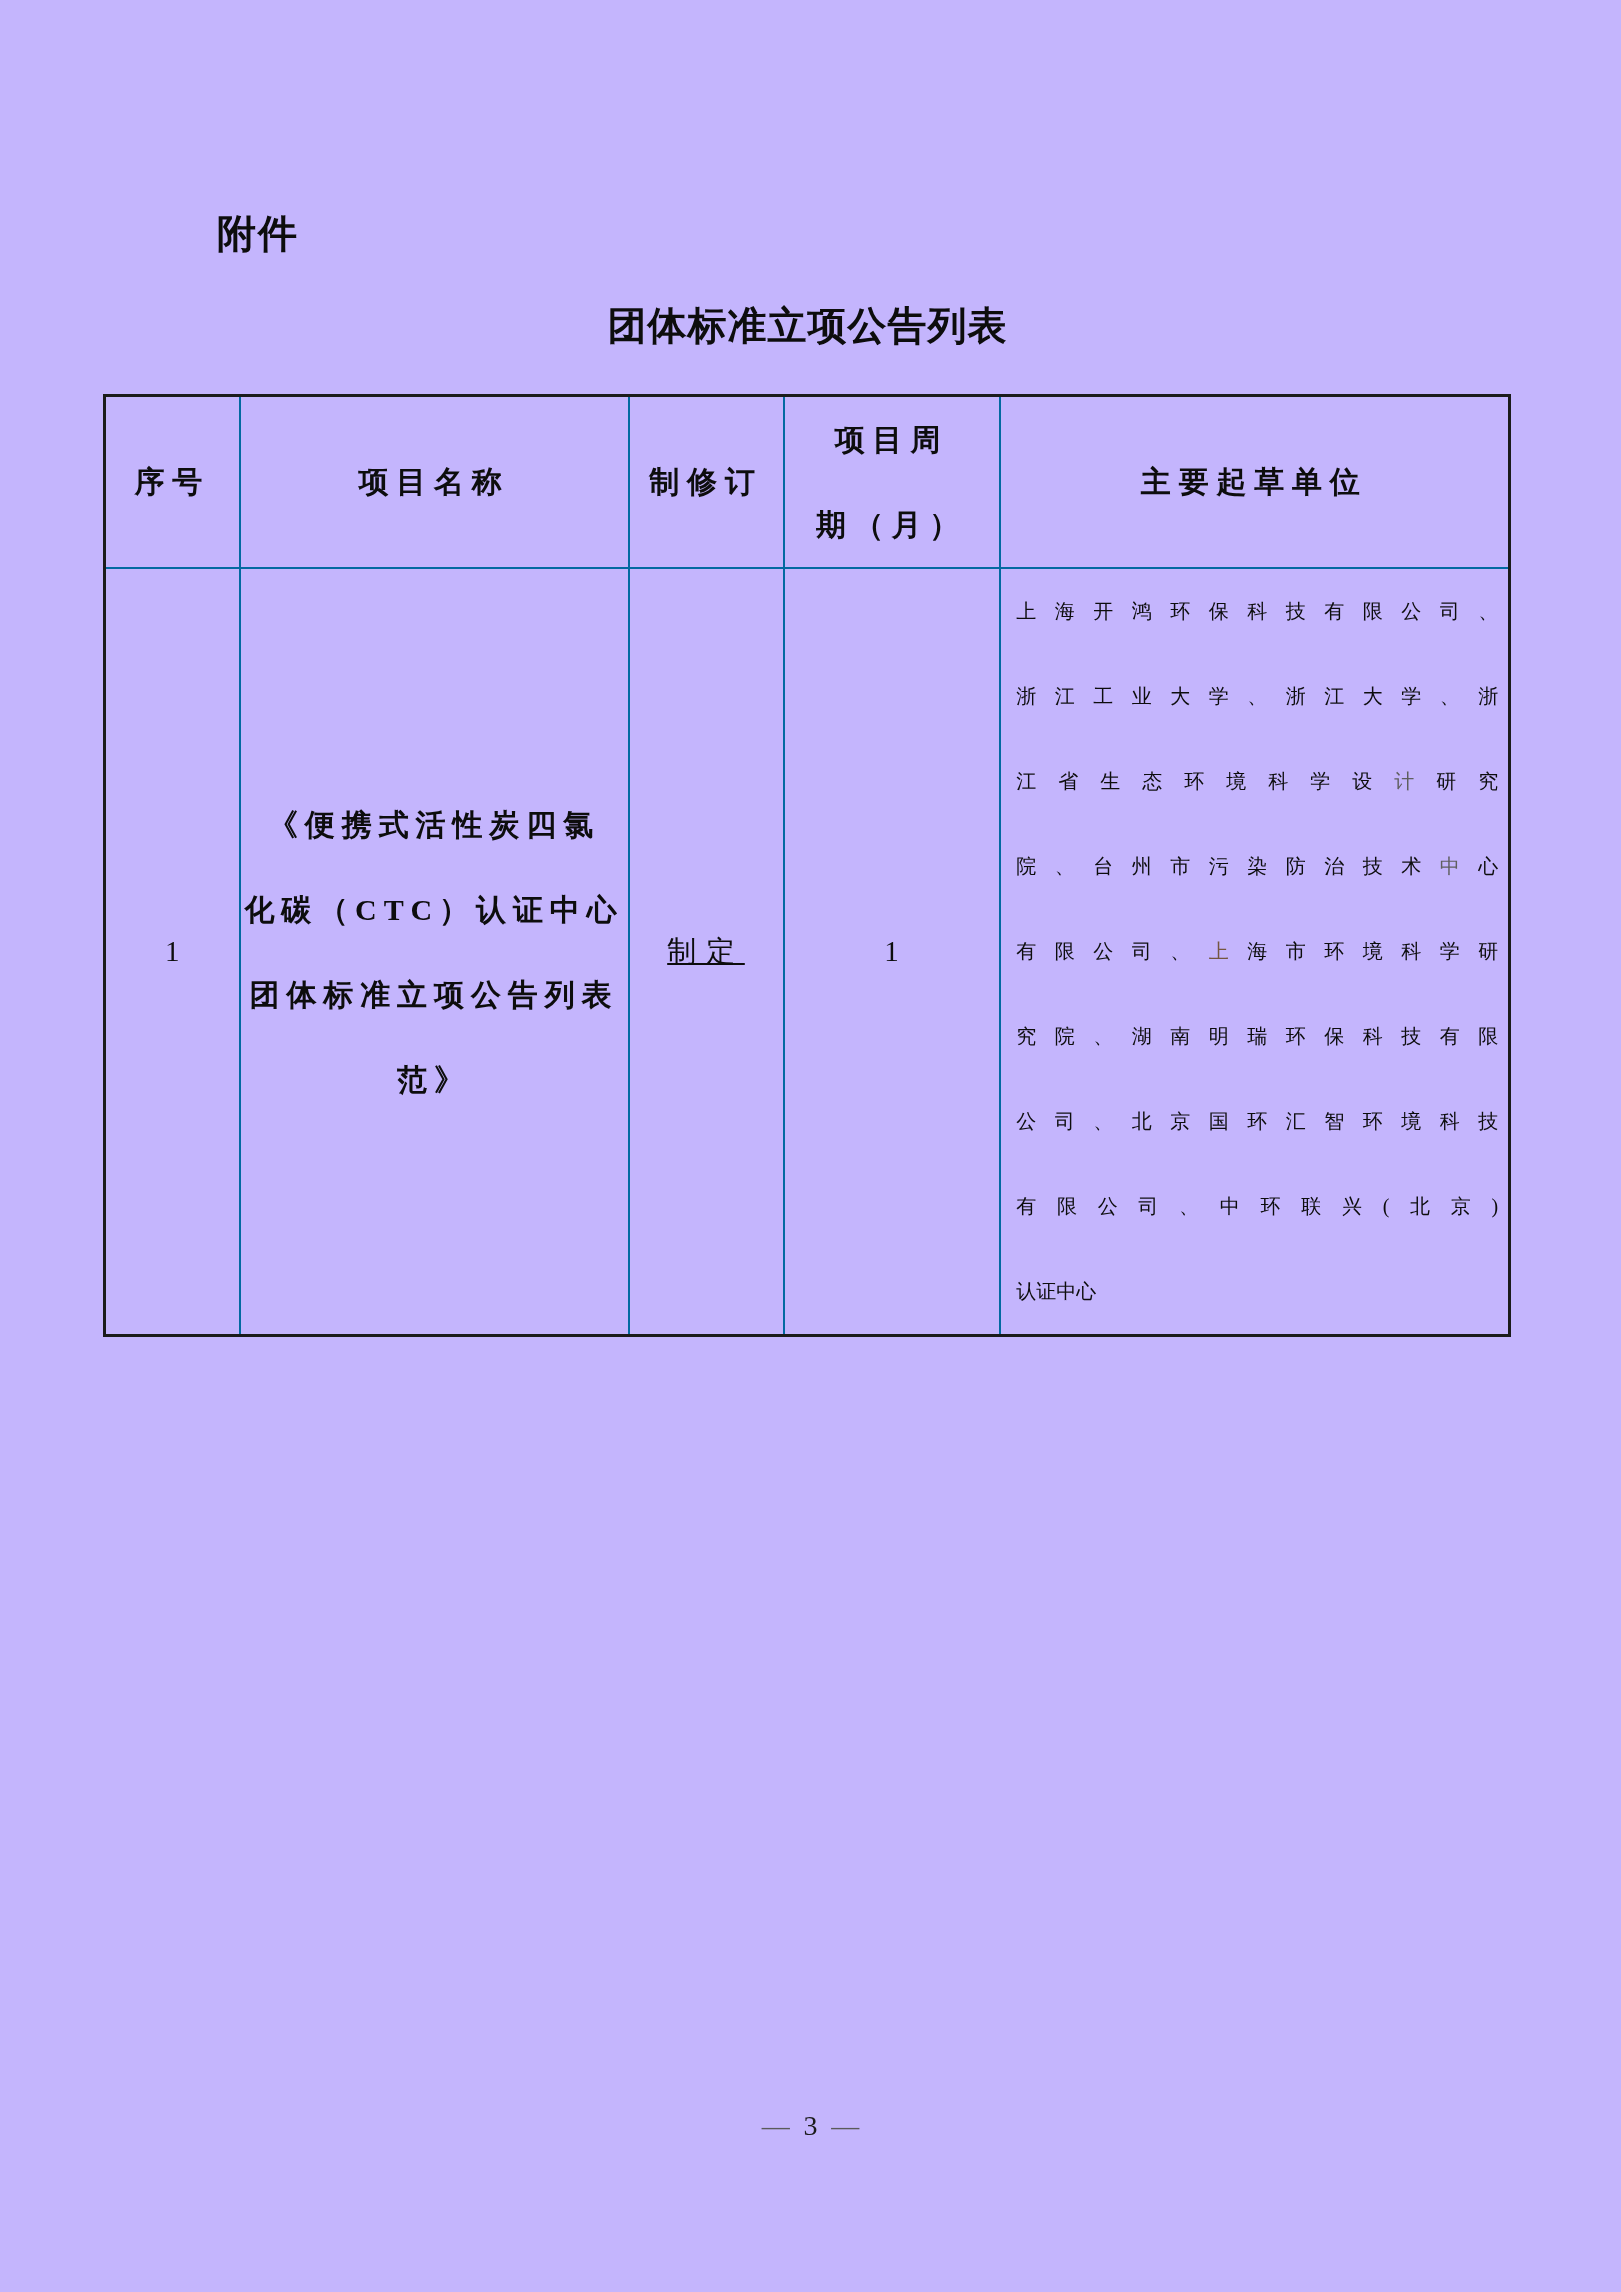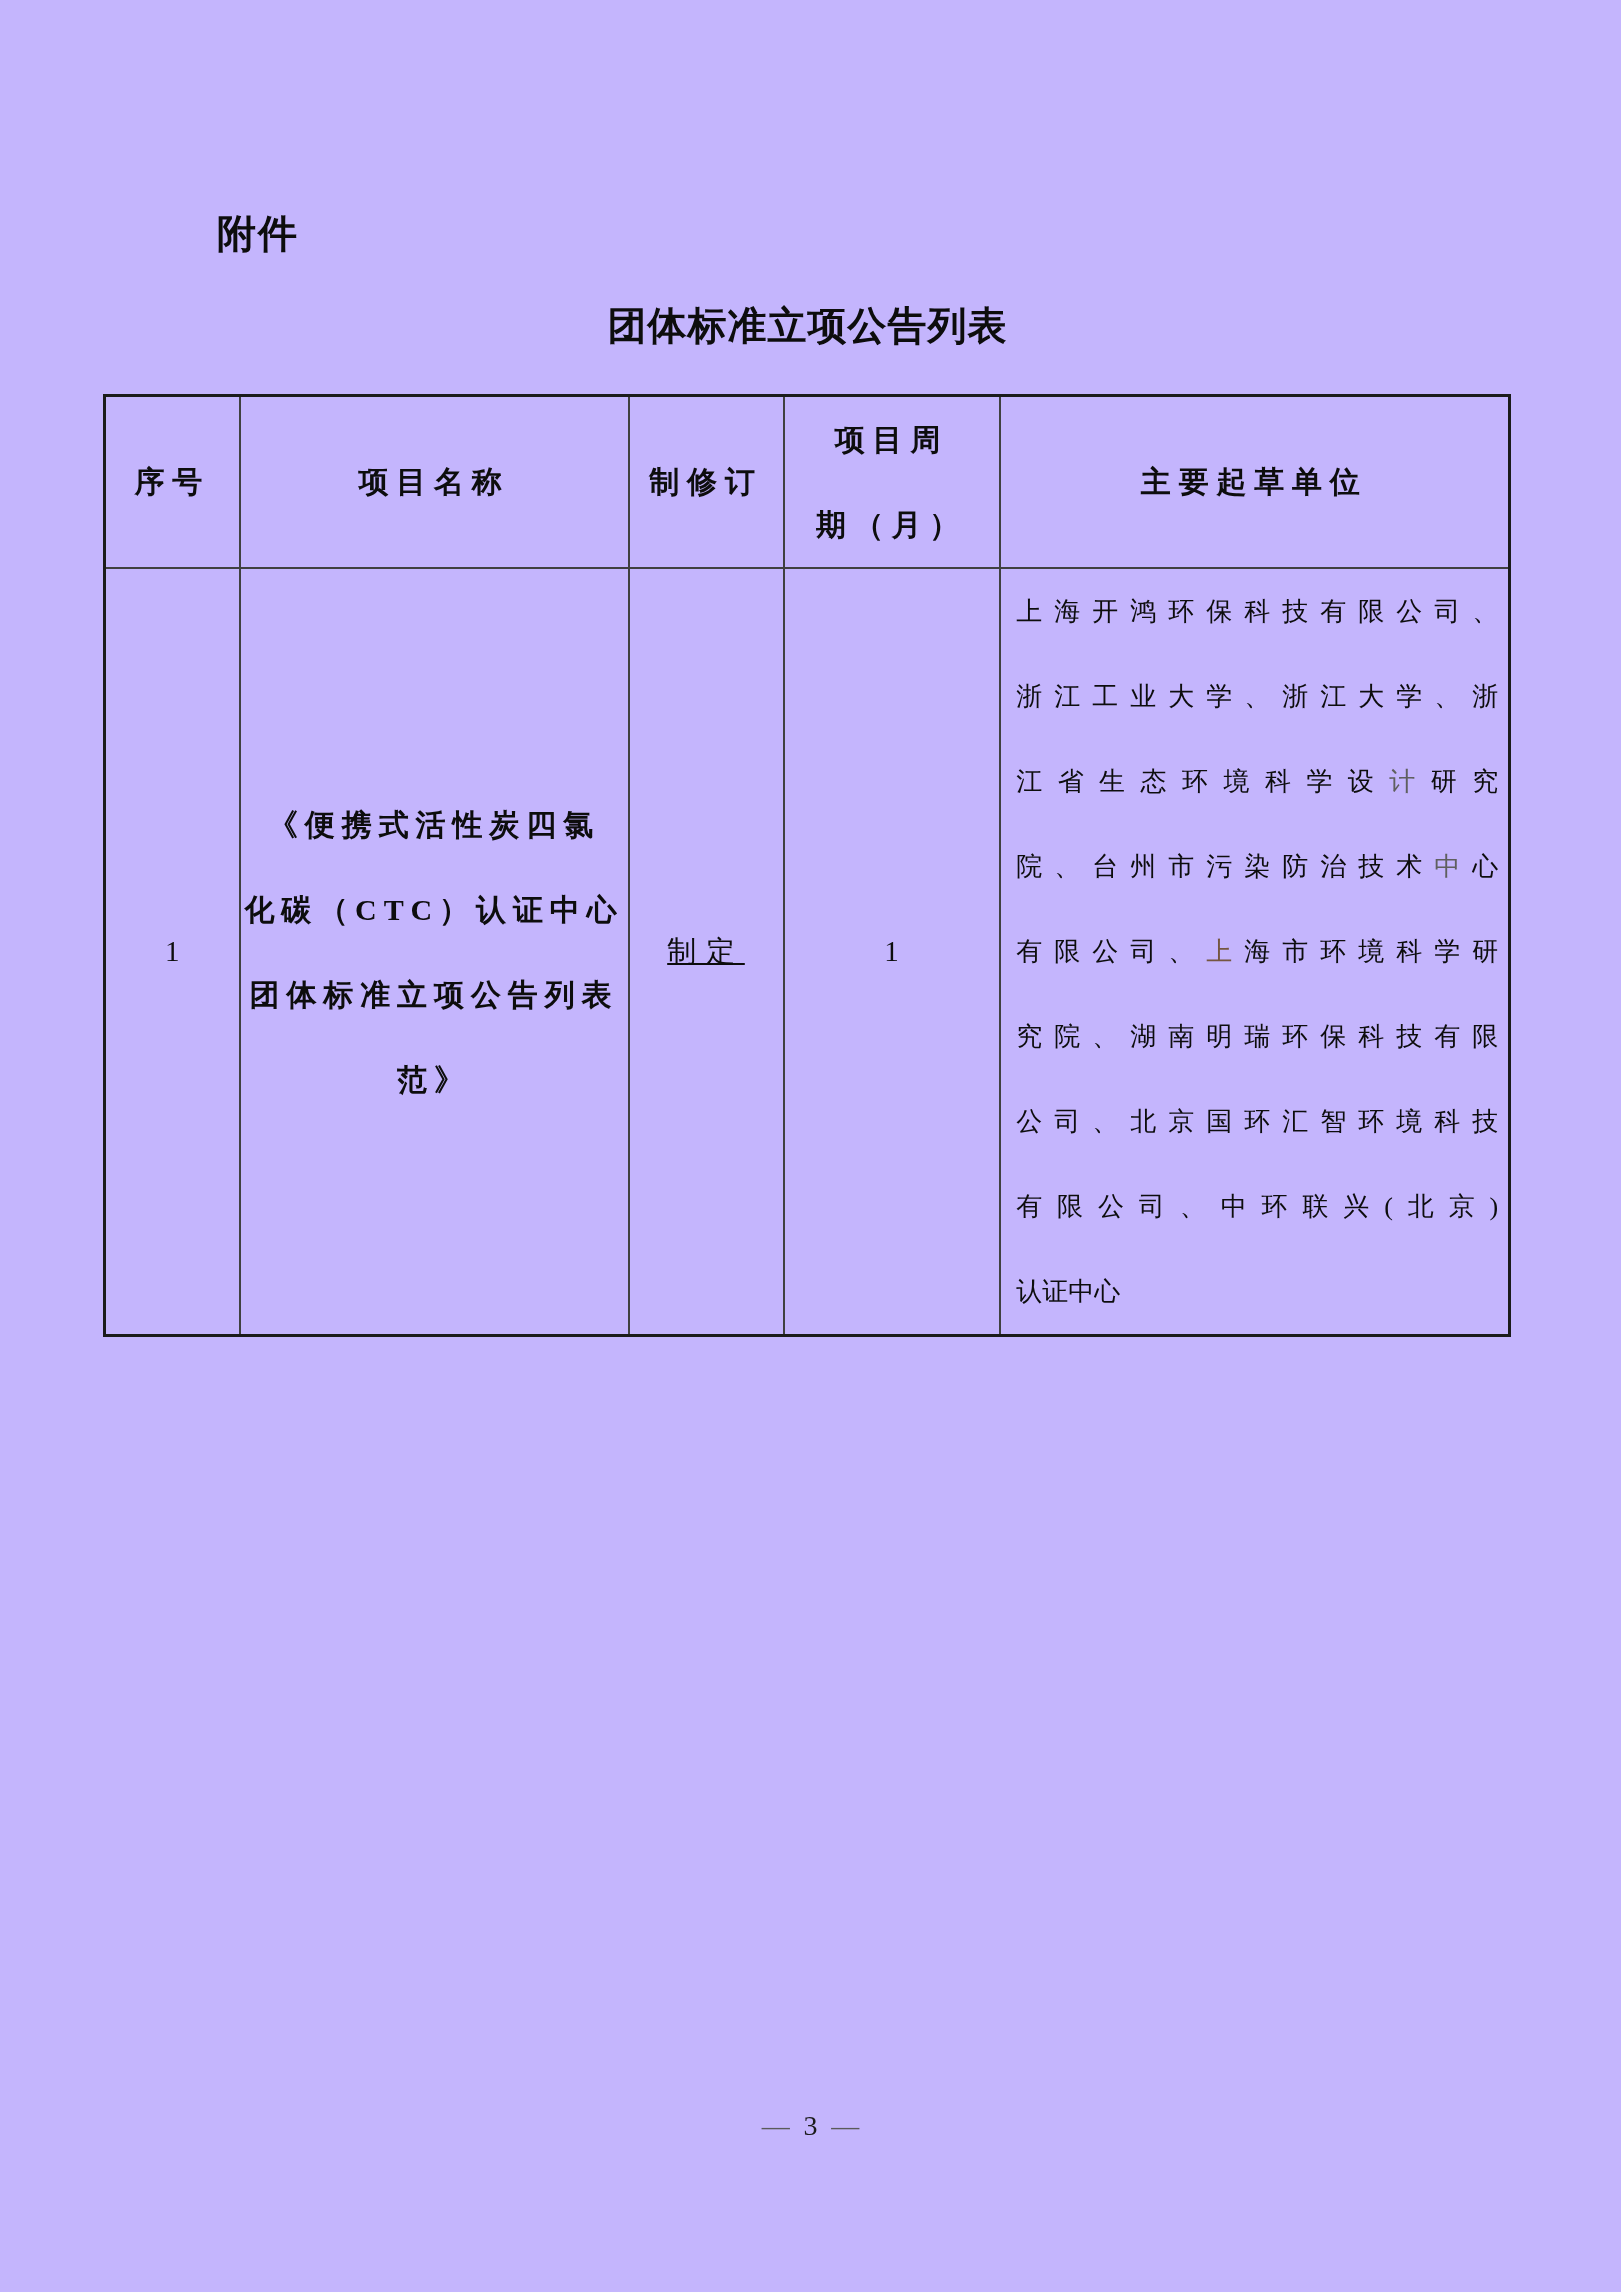--- a/index.html
+++ b/index.html
@@ -37,21 +37,21 @@
   table.std-table {
     position: absolute;
     left: 103px;
     top: 394px;
     width: 1408px;
     border-collapse: collapse;
     table-layout: fixed;
     border: 3.9px solid #1b1b1b;
   }
   .std-table th, .std-table td {
-    border: 2px solid #404040;
+    border: 2px solid #0369a1;
     padding: 0;
     vertical-align: middle;
   }
   .std-table thead tr { height: 169px; }
   .std-table tbody tr { height: 766px; }
   .std-table th {
     font-size: 30px;
     font-weight: 700;
     text-align: center;
     letter-spacing: 7.8px;
@@ -70,21 +70,21 @@
   td.cell-name { text-align: center; }
   .name-line {
     line-height: 85px;
     text-align: center;
     font-size: 30px;
     letter-spacing: 6.9px;
     font-weight: bold;
   }
   td.cell-units {
     padding: 0 9.8px 0 15.7px;
-    font-size: 26px;
+    font-size: 20px;
     font-family: Liberation Serif, serif;
   }
   .unit-line {
     line-height: 85px;
     text-align: justify;
     text-align-last: justify;
   }
   .unit-line.last {
     text-align: left;
     text-align-last: left;

